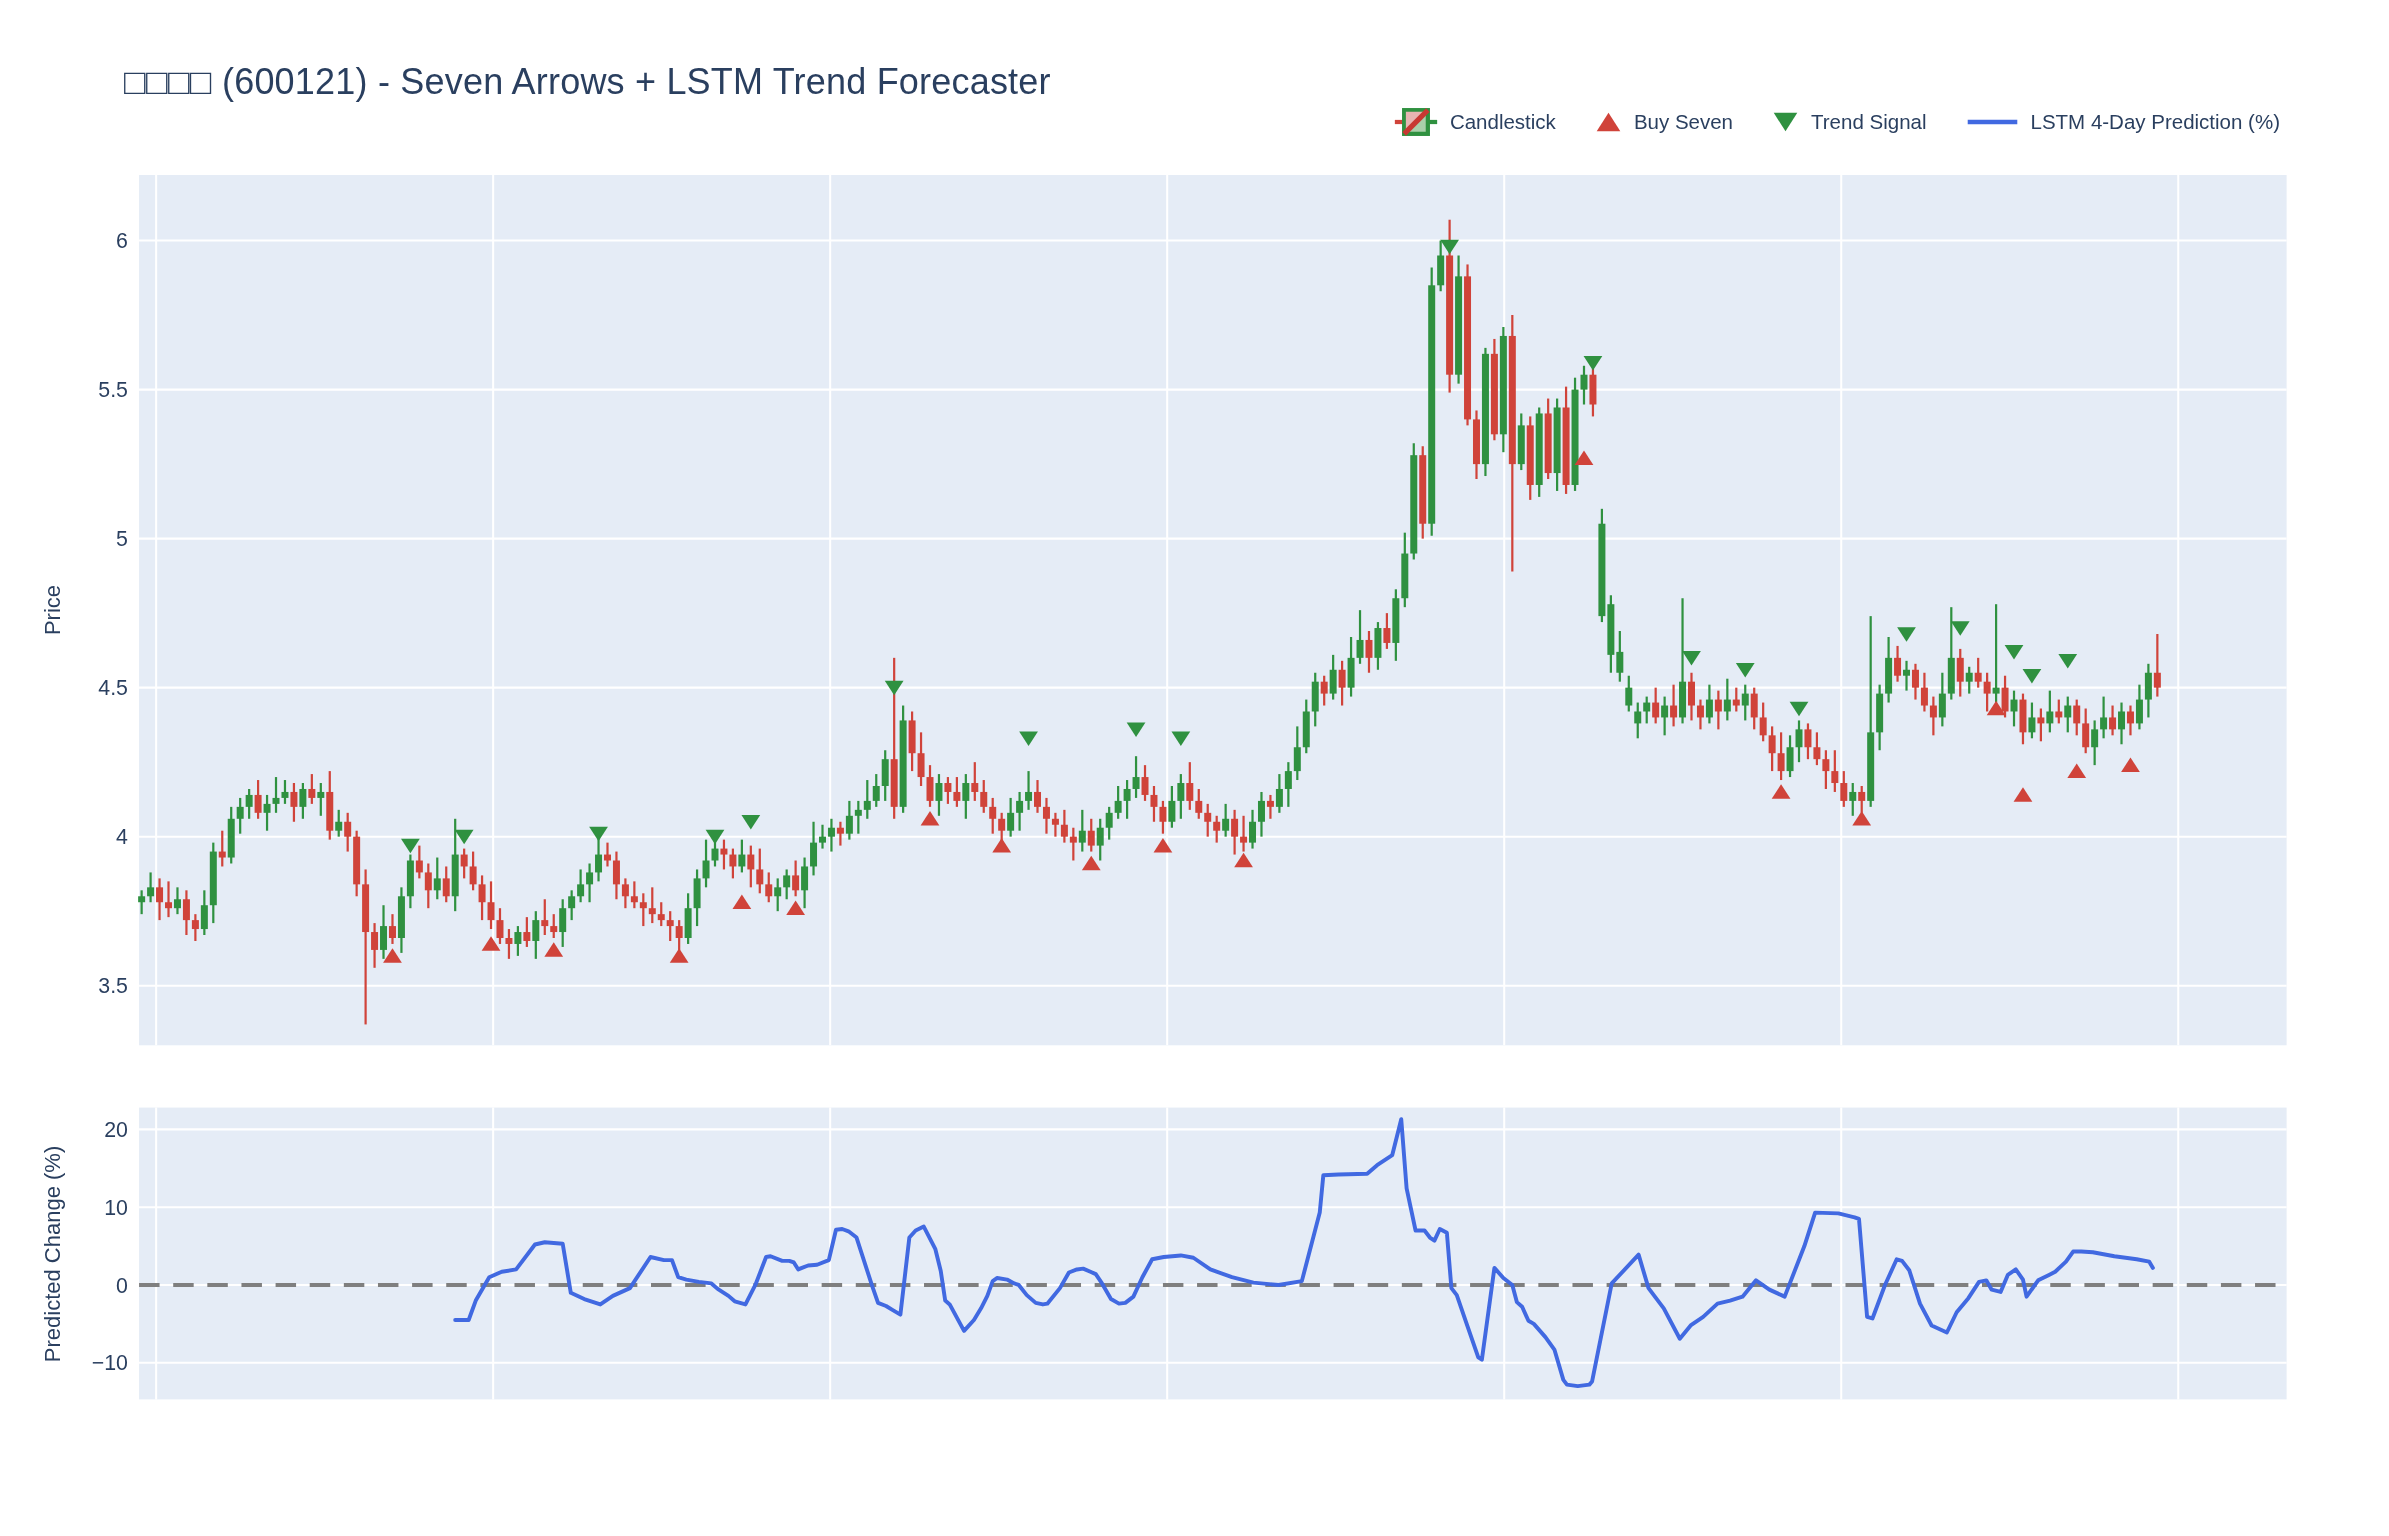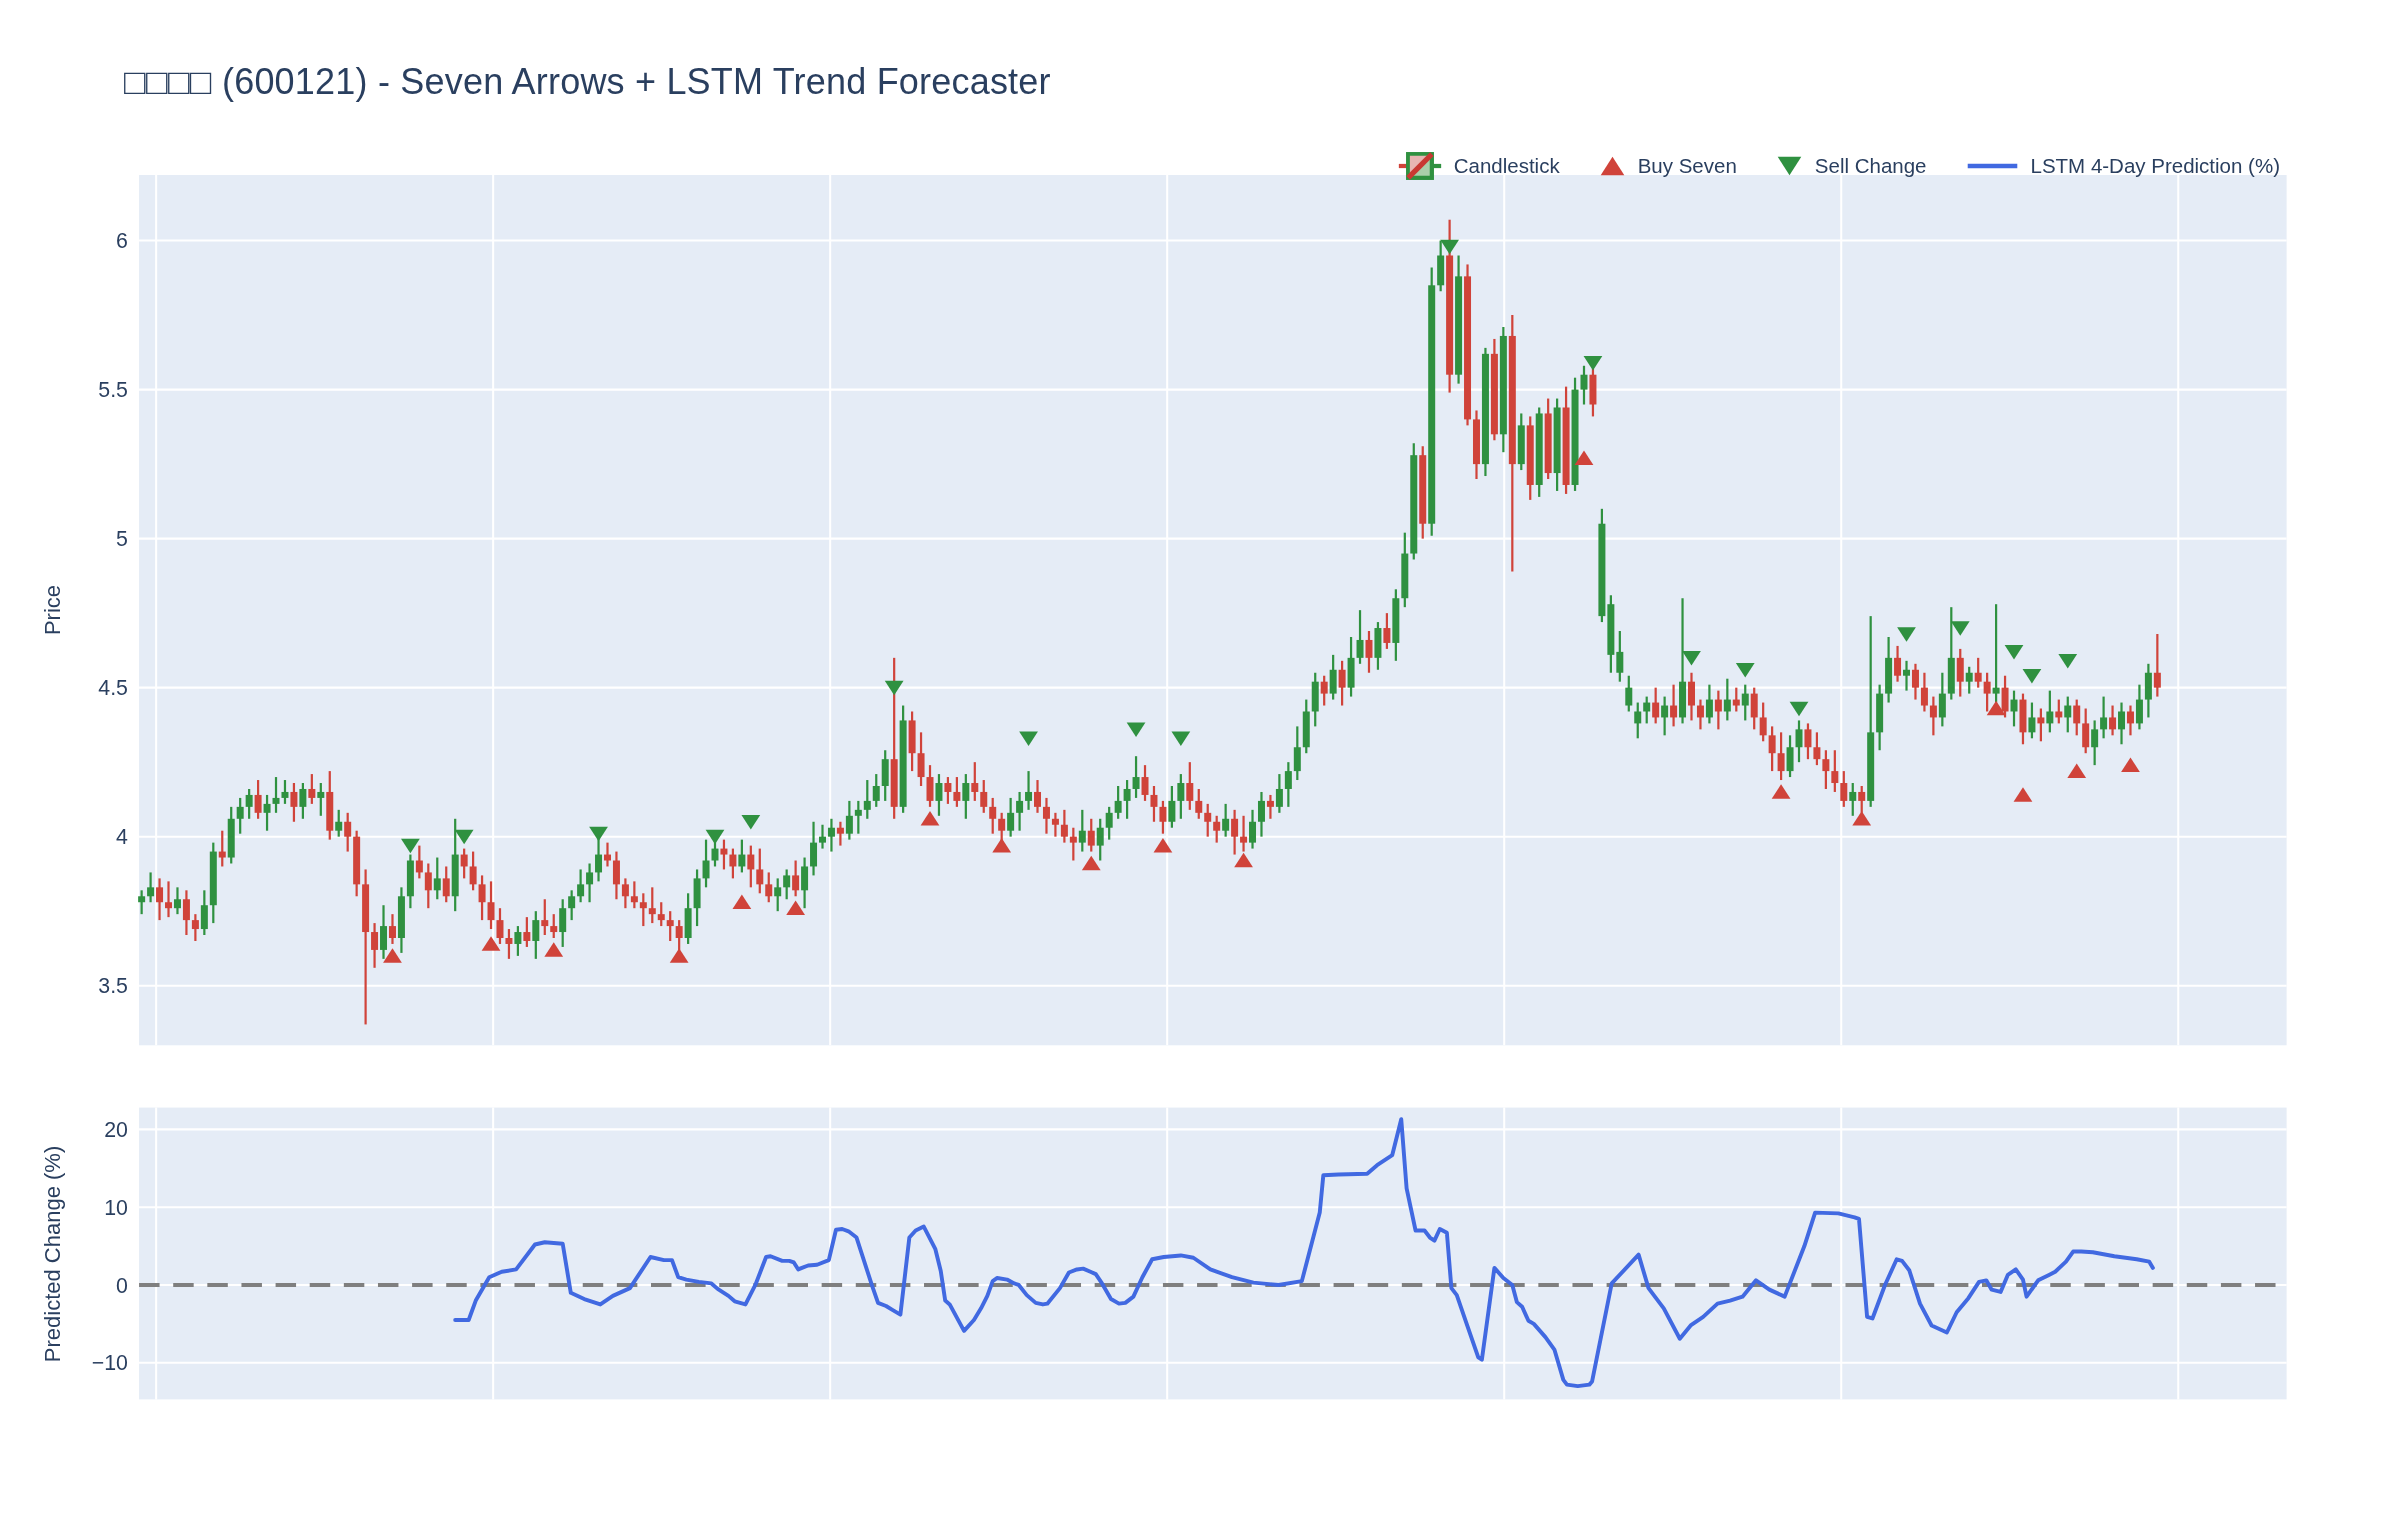--- a/index.html
+++ b/index.html
@@ -1,18 +1,18 @@
 <!DOCTYPE html>
 <html style="font-size:13.7px"><head>
 <meta charset="utf-8">
 <style>
   html,body{margin:0;padding:0;background:#ffffff;}
   body{width:2389px;height:1536px;position:relative;font-family:"Liberation Sans",sans-serif;overflow:hidden;}
   .title{position:absolute;left:124px;top:61px;font-size:36px;color:#2a3f5f;letter-spacing:0.2px;}
-  .legend{position:absolute;top:104px;right:109px;display:flex;align-items:center;gap:39px;margin-top:44px;}
+  .legend{position:absolute;top:104px;right:109px;display:flex;align-items:center;gap:39px;}
   .legend-item{display:flex;align-items:center;gap:12px;cursor:pointer;}
   .legend-label{font-size:20.5px;color:#2a3f5f;white-space:nowrap;}
   .ylabel{position:absolute;font-size:22px;color:#2a3f5f;transform:translate(-50%,-50%) rotate(-90deg);white-space:nowrap;}
   svg{position:absolute;left:0;top:0;}
 </style>
 </head>
 <body>
 
 <svg id="chart-svg" width="2389" height="1536" viewBox="0 0 2800 1800">
     <g>
@@ -577,21 +577,21 @@
         </svg>
     </span>
     <span class="legend-label">Buy Seven</span>
   </div>
   <div class="legend-item">
     <span>
       <svg width="27" height="24" style="position:static;display:block" viewBox="0 0 32 28">
           <path d="M16 25 L30 3 L2 3 Z" fill="#2f9140"></path>
         </svg>
     </span>
-    <span class="legend-label">Sell Change</span>
+    <span class="legend-label">Trend Signal</span>
   </div>
   <div class="legend-item">
     <span>
       <svg width="53" height="12" style="position:static;display:block" viewBox="0 0 62 14">
           <line x1="2" y1="7" x2="60" y2="7" stroke="#4169e1" stroke-width="5"></line>
         </svg>
     </span>
     <span class="legend-label">LSTM 4-Day Prediction (%)</span>
   </div>
 </div>

